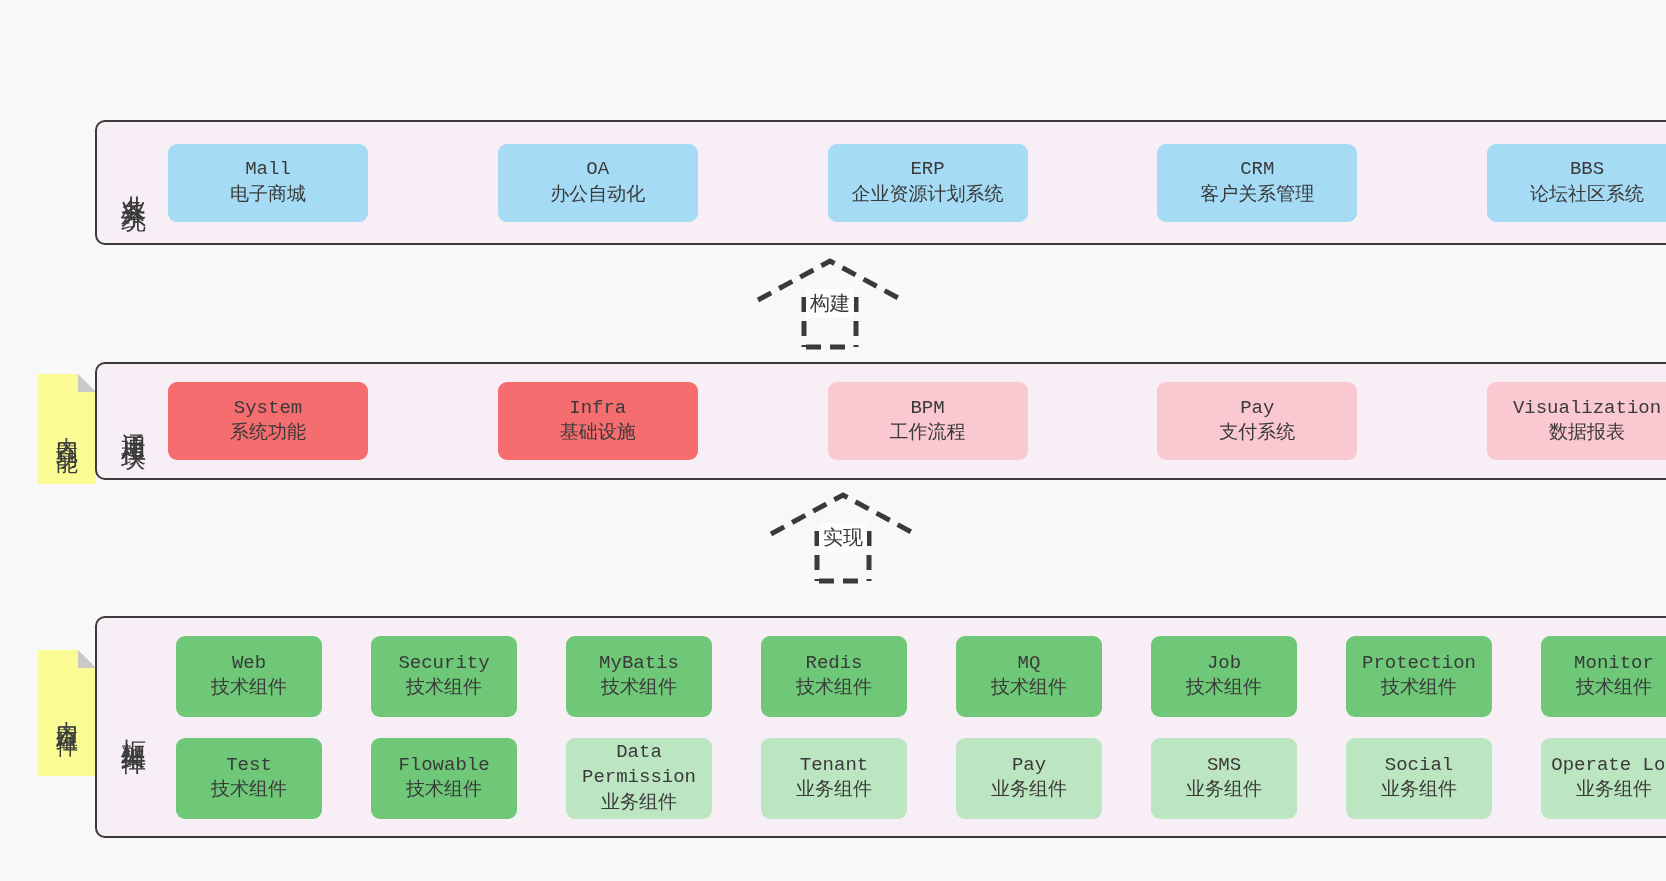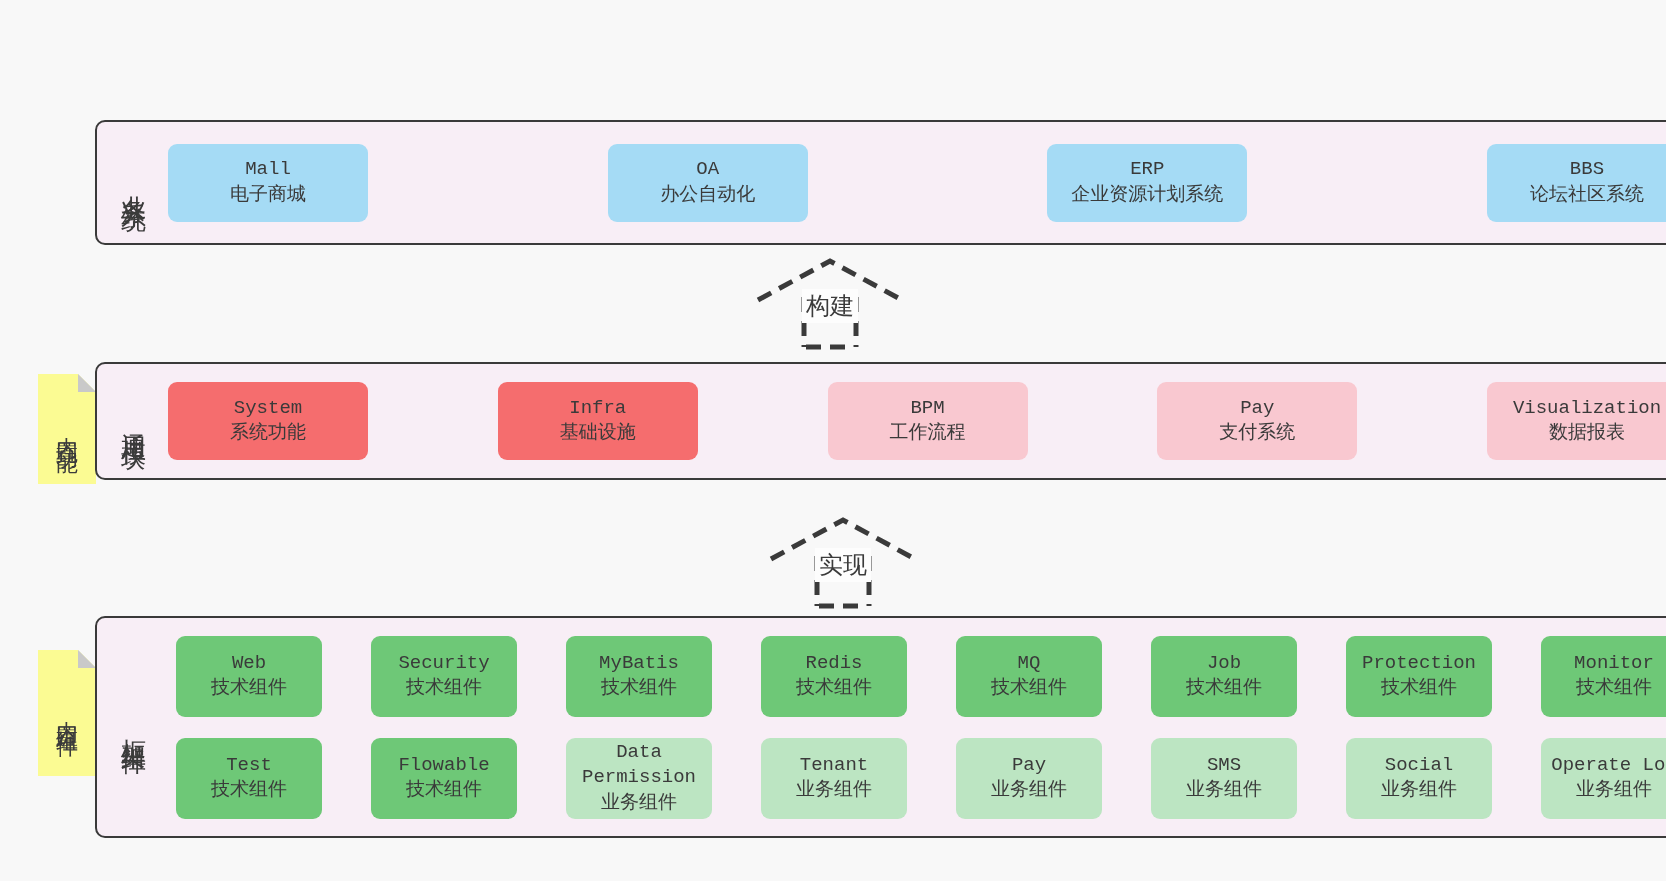--- a/index.html
+++ b/index.html
@@ -44,21 +44,21 @@
   }
   .sticky::after{ 
     content:'';position:absolute;top:0;right:0;width:0;height:0;
     border-bottom:18px solid #c9c9c9;border-right:18px solid transparent;
   }
 
   .arrow{position:absolute;width:156px;height:98px;}
   .arrow svg{position:absolute;inset:0;}
   .arrow .arrow-label{
     position:absolute;left:50%;top:36px;transform:translateX(-50%);
-    background:#fdfdfd;padding:1px 4px;font-size:24px;color:#3b3b3b;white-space:nowrap;
+    background:#fdfdfd;padding:1px 4px;font-size:20px;color:#3b3b3b;white-space:nowrap;
   }
 </style>
 </head>
 <body>
 
 <div id="canvas">
 
   <div class="panel" style="top:120px;height:125px;">
     <div class="side-label">业务系统</div>
     <div class="boxes">
@@ -66,20 +66,24 @@
         <span>Mall</span>
         <span>电子商城</span>
       </div>
       <div class="box blue w200">
         <span>OA</span>
         <span>办公自动化</span>
       </div>
       <div class="box blue w200">
         <span>ERP</span>
         <span>企业资源计划系统</span>
+      </div>
+      <div class="box blue w200">
+        <span>CRM</span>
+        <span>客户关系管理</span>
       </div>
       <div class="box blue w200">
         <span>BBS</span>
         <span>论坛社区系统</span>
       </div>
     </div>
   </div>
 
   <div class="arrow" style="left:752px;top:253px;">
     <svg viewBox="0 0 156 98">
@@ -115,21 +119,21 @@
         <span>Pay</span>
         <span>支付系统</span>
       </div>
       <div class="box pink w200">
         <span>Visualization</span>
         <span>数据报表</span>
       </div>
     </div>
   </div>
 
-  <div class="arrow" style="left:765px;top:512px;">
+  <div class="arrow" style="left:765px;top:487px;">
     <svg viewBox="0 0 156 98">
       <g fill="none" stroke="#3a3a3a" stroke-width="5" stroke-dasharray="15 9">
         <path d="M 6 47 L 78 8 L 150 47"></path>
         <path d="M 52 44 L 52 94"></path>
         <path d="M 104 44 L 104 94"></path>
         <path d="M 54 94 L 102 94"></path>
       </g>
     </svg>
     <div class="arrow-label">实现</div>
   </div>

